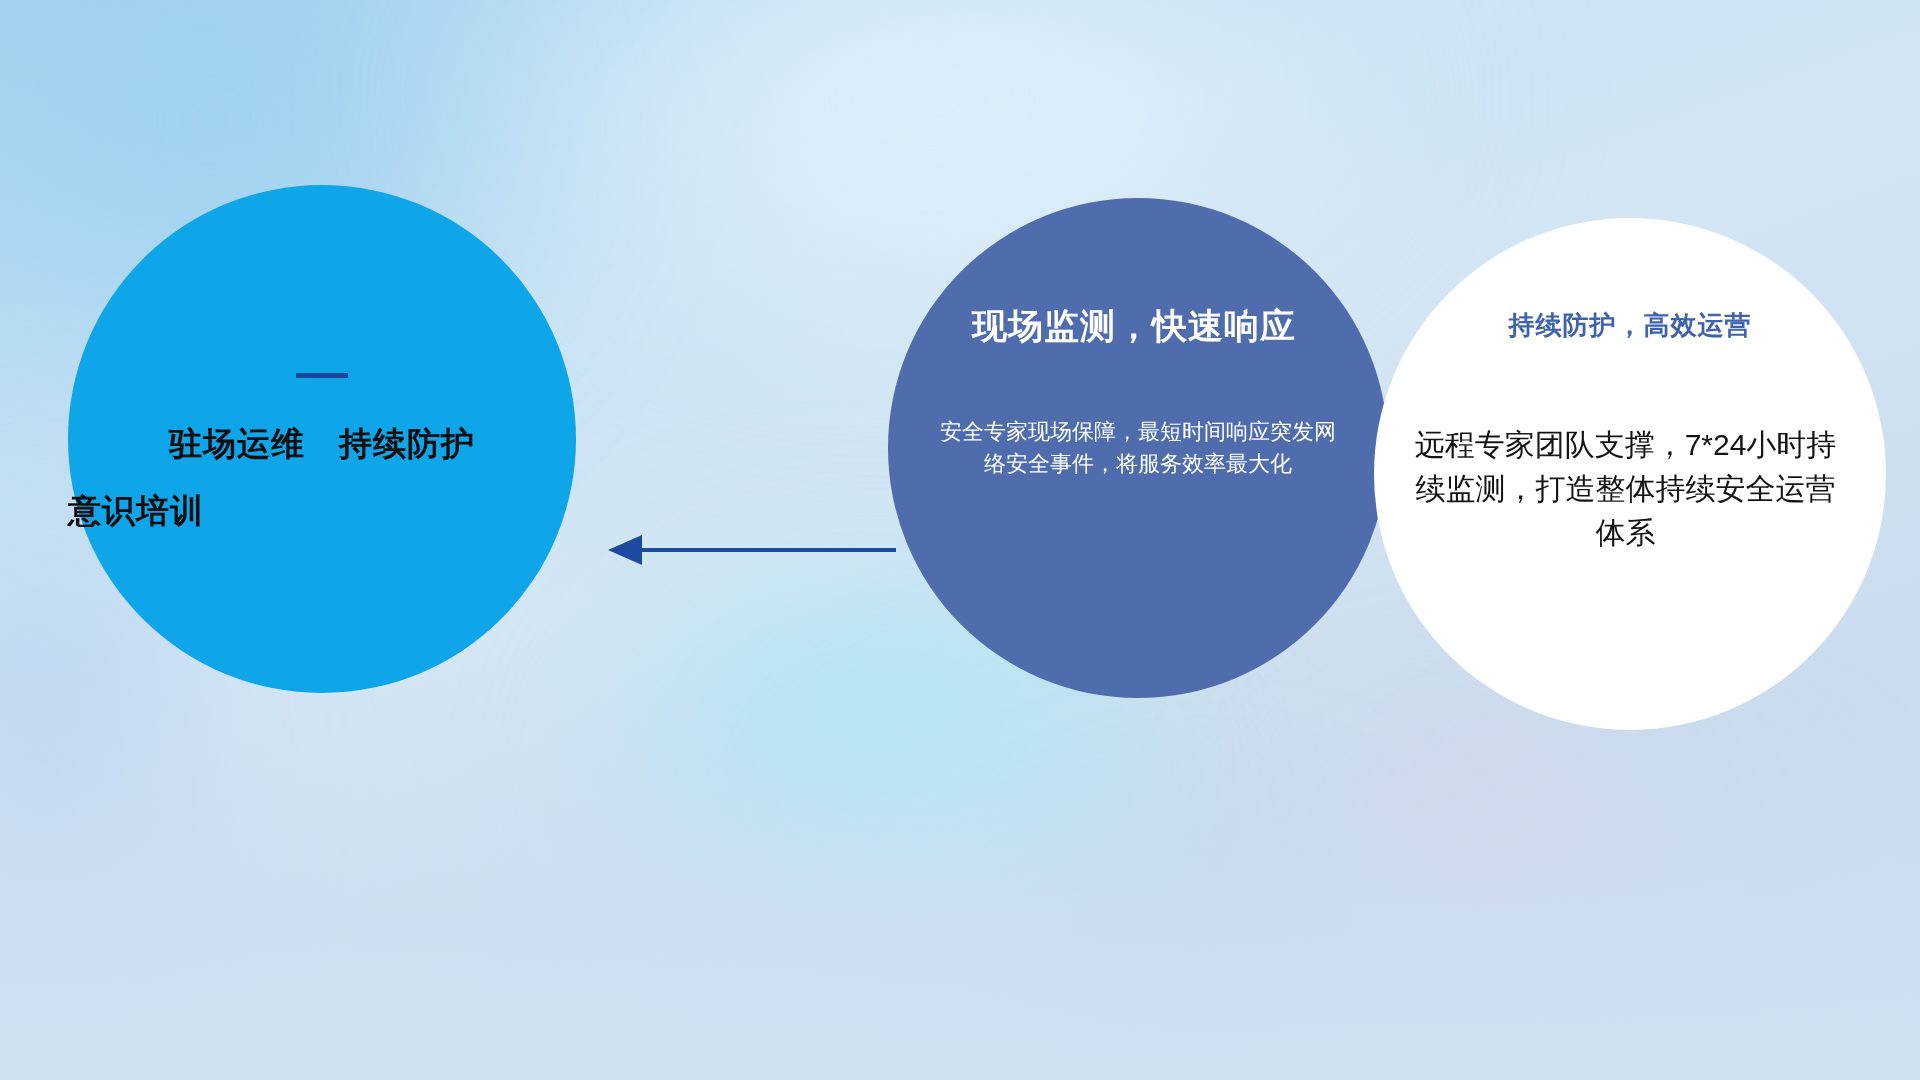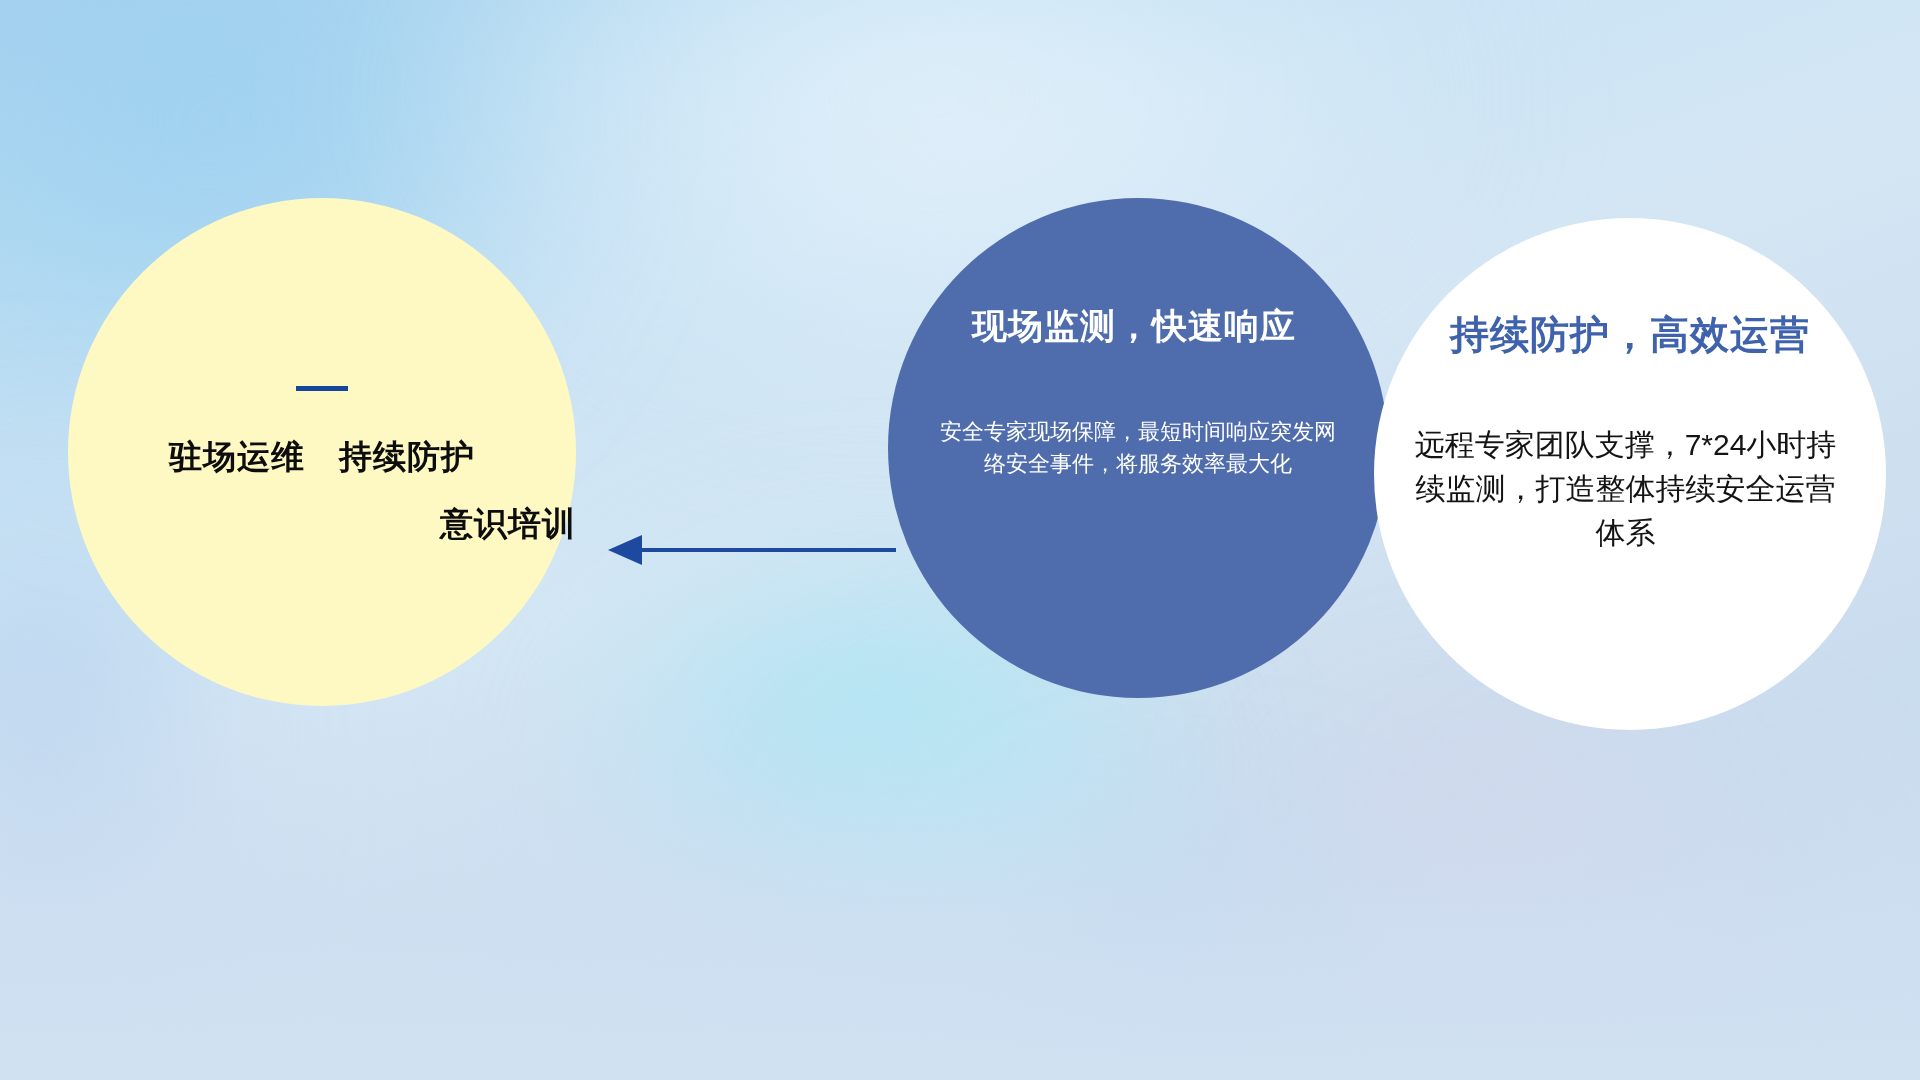--- a/index.html
+++ b/index.html
@@ -78,23 +78,23 @@
   
   .circle {
     position: absolute;
     border-radius: 50%;
     box-sizing: border-box;
     display: flex;
     flex-direction: column;
     align-items: center;
   }
   #circle-left {
-    left: 68px; top: 198px;
+    left: 68px; top: 185px;
     width: 508px; height: 508px;
-    background: #fef9c3;
+    background: #0ea5e9;
     z-index: 3;
   }
   #circle-center {
     left: 888px; top: 198px;
     width: 500px; height: 500px;
     background: #4f6cac;
     z-index: 4;
   }
   #circle-right {
     left: 1374px; top: 218px;
@@ -122,21 +122,21 @@
     gap: 34px;
     margin-bottom: 22px;
   }
   .tag {
     font-size: 33px;
     font-weight: bold;
     color: #0d0d0d;
     letter-spacing: 1px;
     white-space: nowrap;
   }
-  .tag-row.single { justify-content: flex-end; margin-top: 11px; }
+  .tag-row.single { justify-content: flex-start; margin-top: 11px; }
 
   
   .center-title {
     position: absolute;
     left: 0; right: 8px;
     top: 105px;
     text-align: center;
     font-size: 35px;
     font-weight: bold;
     color: #ffffff;
@@ -154,21 +154,21 @@
     color: #ffffff;
     z-index: 6;
   }
 
   
   .right-title {
     position: absolute;
     left: 0; right: 0;
     top: 90px;
     text-align: center;
-    font-size: 39px;
+    font-size: 26px;
     font-weight: bold;
     color: #3f62ad;
     letter-spacing: 1px;
     white-space: nowrap;
   }
   .right-body {
     position: absolute;
     left: 29px; right: 38px;
     top: 205px;
     text-align: center;

